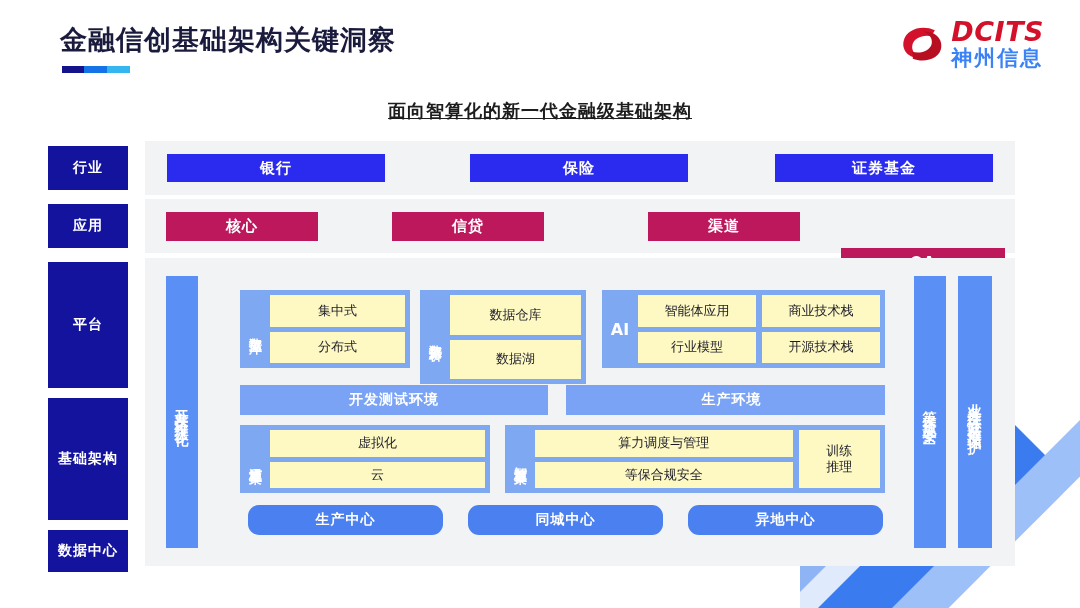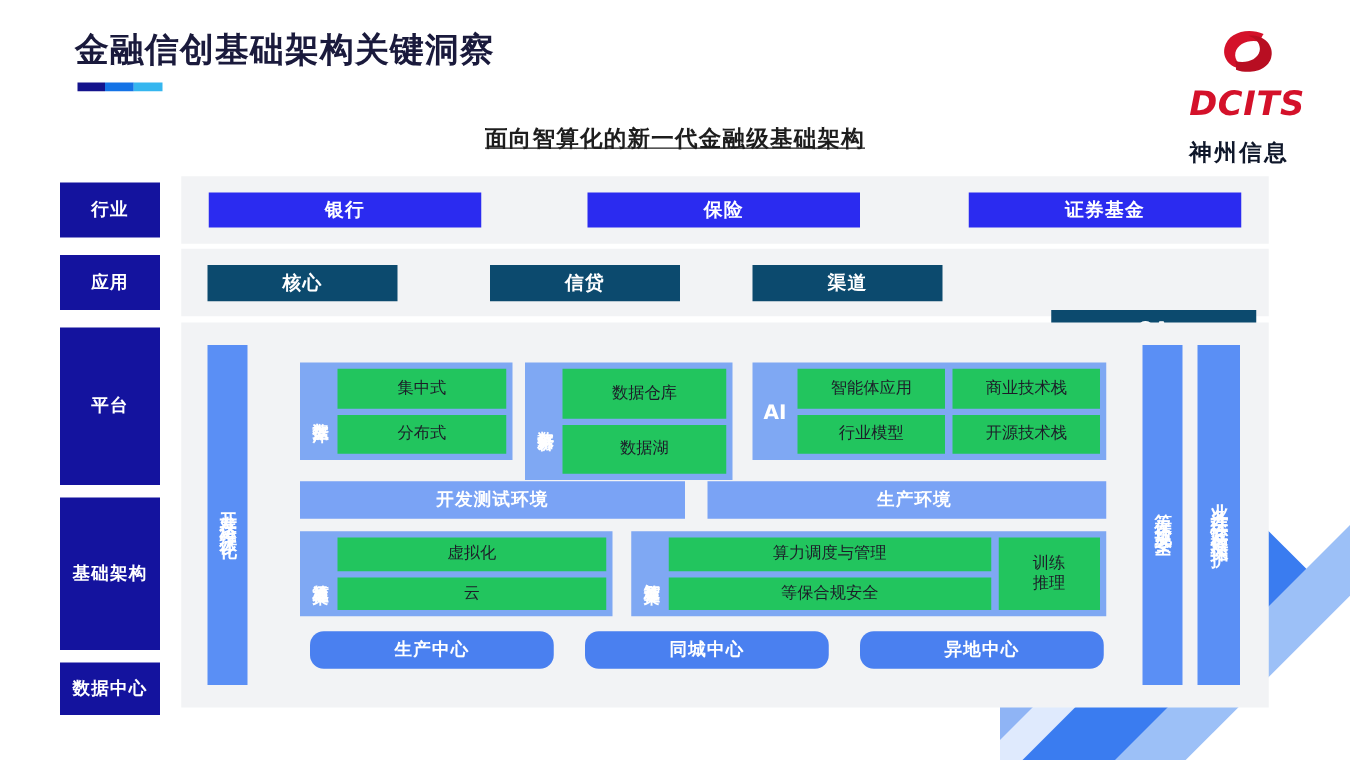--- a/index.html
+++ b/index.html
@@ -52,31 +52,30 @@
   .title-rule i:nth-child(2){ width: 23px; background:#1473e6; }
   .title-rule i:nth-child(3){ width: 23px; background:#35b6ef; }
 
   
   .logo {
     position: absolute;
     right: 36px; top: 18px;
     display: flex;
     align-items: center;
     gap: 6px;
-    flex-direction: column;
   }
   .logo-mark { width: 46px; height: 46px; }
   .logo-text { display: flex; flex-direction: column; line-height: 1; }
   .logo-en {
     font-size: 27px; font-weight: bold; font-style: italic;
     color: #d4112a; letter-spacing: 0.5px;
   }
   .logo-cn {
-    font-size: 18px; font-weight: bold; color: #0f172a;
-    letter-spacing: 2px; margin-top: 17px;
+    font-size: 21px; font-weight: bold; color: #3b82f6;
+    letter-spacing: 2px; margin-top: 3px;
   }
 
   
   .subtitle {
     position: absolute;
     left: 0; right: 0; top: 99px;
     text-align: center;
     font-size: 18px; font-weight: bold;
     color: #1d1d1d;
     letter-spacing: 1px;
@@ -97,21 +96,21 @@
     position: absolute;
     background: #f2f3f5;
   }
   .pill {
     position: absolute;
     display: flex; align-items: center; justify-content: center;
     color: #ffffff; font-weight: bold;
     letter-spacing: 1px;
   }
   .industry-pill { background: #2b2bf0; font-size: 15px; }
-  .app-pill      { background: #0c4a6e; font-size: 15px; text-align: center; }
+  .app-pill      { background: #be185d; font-size: 15px; text-align: center; }
   .center-pill   { background: #4a80f0; font-size: 14px; border-radius: 11px; }
   .env-pill      { background: #7aa3f5; font-size: 14px; }
 
   .vbar {
     position: absolute;
     background: #5a8ff5;
     color: #fff; font-weight: bold; font-size: 14px;
     display: flex; align-items: center; justify-content: center;
     writing-mode: vertical-rl;
     letter-spacing: 4px;
@@ -142,21 +141,21 @@
   .group-cells {
     flex: 1 1 auto;
     display: flex; flex-direction: column; gap: 5px;
   }
   .group-cols {
     flex: 1 1 auto;
     display: flex; gap: 6px;
   }
   .col { display: flex; flex-direction: column; gap: 5px; flex: 1 1 auto; }
   .cell {
-    background: #22c55e;
+    background: #fef9c3;
     color: #1c1c28;
     font-size: 13px;
     display: flex; align-items: center; justify-content: center;
     flex: 1 1 auto;
     text-align: center;
     line-height: 1.25;
   }
   .cell.tall { flex: 1 1 auto; }
 </style>
 </head>
@@ -199,21 +198,21 @@
   <div class="navy-label" style="left:48px; top:146px; width:80px; height:44px;">行业</div>
   <div class="gray-panel" style="left:145px; top:141px; width:870px; height:54px;"></div>
   <div class="pill industry-pill" style="left:167px; top:154px; width:218px; height:28px;">银行</div>
   <div class="pill industry-pill" style="left:470px; top:154px; width:218px; height:28px;">保险</div>
   <div class="pill industry-pill" style="left:775px; top:154px; width:218px; height:28px;">证券基金</div>
 
   <div class="navy-label" style="left:48px; top:204px; width:80px; height:44px;">应用</div>
   <div class="gray-panel" style="left:145px; top:199px; width:870px; height:54px;"></div>
   <div class="pill app-pill" style="left:166px; top:212px; width:152px; height:29px;">核心</div>
   <div class="pill app-pill" style="left:392px; top:212px; width:152px; height:29px;">信贷</div>
-  <div class="pill app-pill" style="left:602px; top:212px; width:152px; height:29px;">渠道</div>
+  <div class="pill app-pill" style="left:648px; top:212px; width:152px; height:29px;">渠道</div>
   <div class="pill app-pill" style="left:841px; top:212px; width:164px; height:29px;margin-top:36px;">OA</div>
 
   <div class="navy-label" style="left:48px; top:262px; width:80px; height:126px;">平台</div>
   <div class="navy-label" style="left:48px; top:398px; width:80px; height:122px;">基础架构</div>
   <div class="navy-label" style="left:48px; top:530px; width:80px; height:42px;">数据中心</div>
 
   <div class="gray-panel" style="left:145px; top:258px; width:870px; height:308px;"></div>
 
   <div class="vbar" style="left:166px; top:276px; width:32px; height:272px;">开发运维一体化</div>
 

